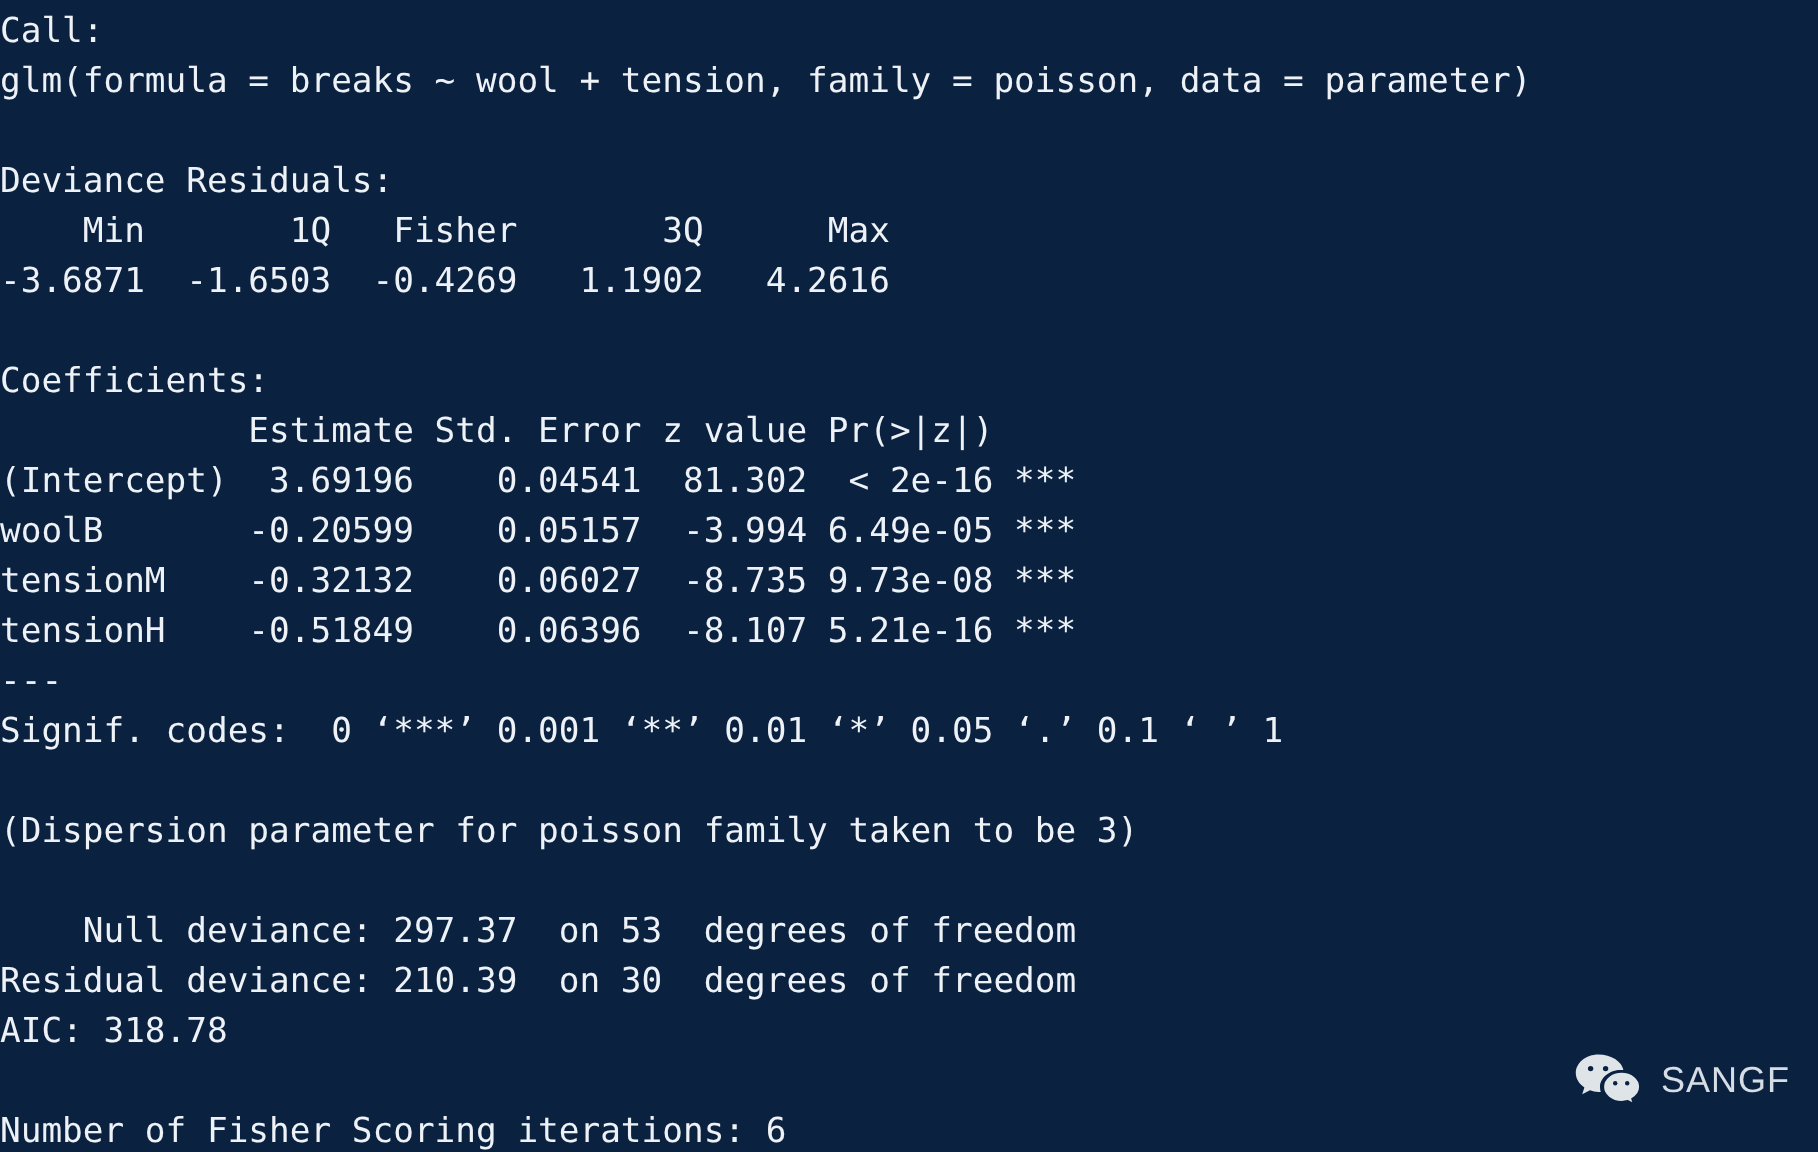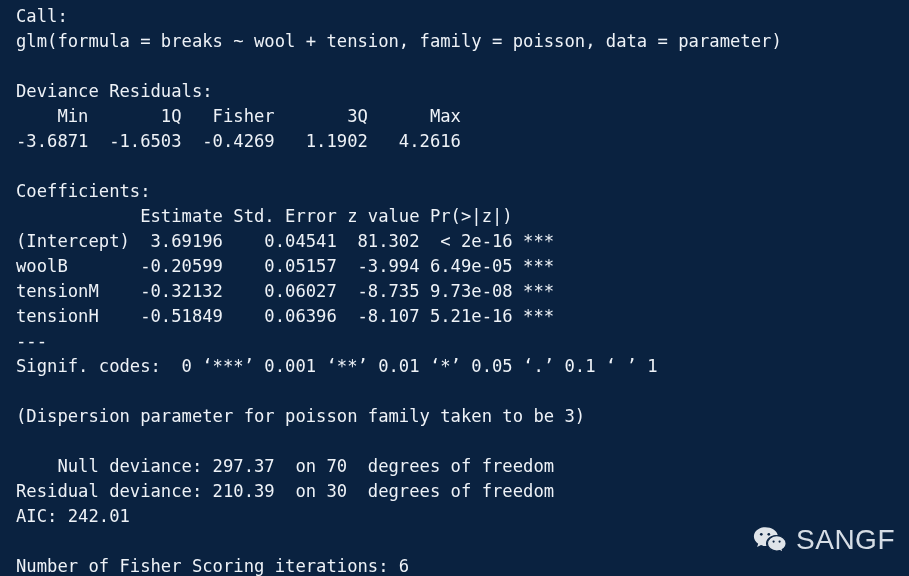--- a/index.html
+++ b/index.html
@@ -26,38 +26,37 @@
     white-space: pre;
     margin: 0;
     font-family: "DejaVu Sans Mono", "Liberation Mono", monospace;
     font-size: 17.2px;
     line-height: 25px;
     color: #eef2f7;
   }
   .line {
     white-space: pre;
     height: 25px;
-    padding-left: 16px;
   }
   .blank { height: 25px; }
 
   
   #watermark {
     position: absolute;
     right: 14px;
     bottom: 22px;
     display: flex;
     align-items: center;
     gap: 9px;
     opacity: 0.92;
     pointer-events: none;
   }
   #wm-label {
     font-family: "Liberation Sans", sans-serif;
-    font-size: 28px;
+    font-size: 18px;
     color: #e8edf3;
     letter-spacing: 0.5px;
     line-height: 1;
   }
   #wm-icon { display: block; }
 </style>
 </head>
 <body style="background: rgb(10, 34, 64);">
 
 <div id="console" style="background: rgb(10, 34, 64); color: rgb(238, 242, 247);">
@@ -73,23 +72,23 @@
 <span class="line">            Estimate Std. Error z value Pr(&gt;|z|)    </span>
 <span class="line">(Intercept)  3.69196    0.04541  81.302  &lt; 2e-16 ***</span>
 <span class="line">woolB       -0.20599    0.05157  -3.994 6.49e-05 ***</span>
 <span class="line">tensionM    -0.32132    0.06027  -8.735 9.73e-08 ***</span>
 <span class="line">tensionH    -0.51849    0.06396  -8.107 5.21e-16 ***</span>
 <span class="line">---</span>
 <span class="line">Signif. codes:  0 ‘***’ 0.001 ‘**’ 0.01 ‘*’ 0.05 ‘.’ 0.1 ‘ ’ 1</span>
 <span class="line blank"></span>
 <span class="line">(Dispersion parameter for poisson family taken to be 3)</span>
 <span class="line blank"></span>
-<span class="line">    Null deviance: 297.37  on 70  degrees of freedom</span>
+<span class="line">    Null deviance: 297.37  on 53  degrees of freedom</span>
 <span class="line">Residual deviance: 210.39  on 30  degrees of freedom</span>
-<span class="line">AIC: 242.01</span>
+<span class="line">AIC: 318.78</span>
 <span class="line blank"></span>
 <span class="line">Number of Fisher Scoring iterations: 6</span></pre>
 
   <div id="watermark">
     <span>
       <svg id="wm-icon" width="34" height="28" viewBox="0 0 34 28" xmlns="http://www.w3.org/2000/svg">
 
         <path d="M12.2 1.2C5.9 1.2 0.9 5.4 0.9 10.5c0 2.9 1.7 5.5 4.3 7.2l-1.1 3.4 3.9-2A14 14 0 0 0 12.2 20c0.4 0 0.8 0 1.2-0.05a7.9 7.9 0 0 1-0.4-2.5c0-4.7 4.7-8.5 10.5-8.5 0.4 0 0.8 0 1.2 0.05C24 4.7 18.6 1.2 12.2 1.2z" fill="#f2f5f8"></path>
         <circle cx="8.3" cy="8.3" r="1.35" fill="#0a2240"></circle>
         <circle cx="15.8" cy="8.3" r="1.35" fill="#0a2240"></circle>

